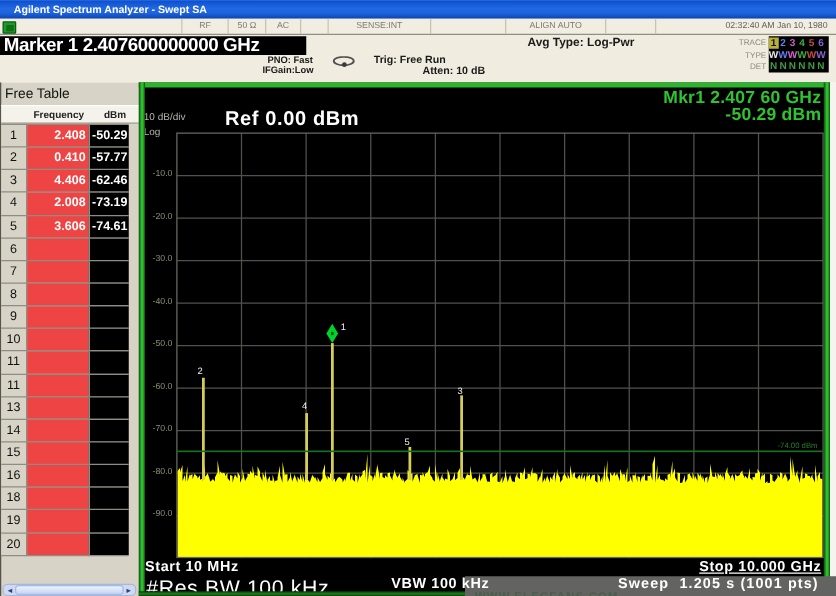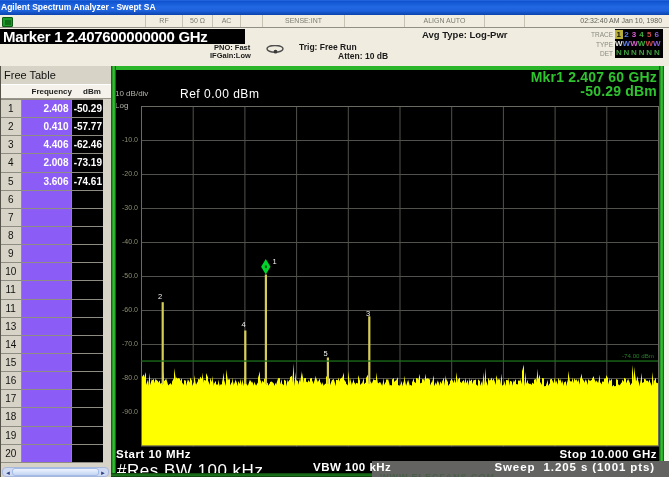--- a/index.html
+++ b/index.html
@@ -2,38 +2,38 @@
 <html><head>
 <meta charset="utf-8">
 <style>
 * { margin:0; padding:0; box-sizing:border-box; }
 html,body { width:669px; height:477px; background:#fff; font-family:"Liberation Sans", sans-serif; overflow:hidden; }
 #page { position:relative; width:669px; height:477px; background:#fff; }
 .abs { position:absolute; }
 
 #titlebar { left:0; top:0; width:669px; height:15px;
   background:linear-gradient(#2a6de0 0%, #0f52cf 8%, #2268e2 45%, #1e63dd 70%, #0b43ae 100%);
-  color:#fff; font-size:8.5px; font-weight:bold; line-height:15px; padding-left:1px; }
+  color:#fff; font-size:8.5px; font-weight:bold; line-height:15px; padding-left:11px; }
 
 #status { left:0; top:15px; width:669px; height:13px; background:#f1eee1; border-bottom:1px solid #8f8f85; font-size:7px; color:#7b7b72; }
 .scell { position:absolute; top:0; height:12px; line-height:12px; border-right:1px solid #c6c3b4; }
 #ind { left:2px; top:17px; width:11px; height:10px; background:#1d9a28; border:1px solid #0d5a14; border-radius:1px; }
 #ind .d { position:absolute; left:2px; top:2px; width:6px; height:5px; background:#0f6e16; }
 
 #annband { left:0; top:28px; width:669px; height:38px; background:#f0ecdf; }
 #markerbox { left:0; top:1px; width:245px; height:15px; background:#000; color:#fff; font-size:15px; font-weight:bold; line-height:15px; padding-left:3px; letter-spacing:-0.3px; }
 .ann { position:absolute; color:#1a1a1a; font-weight:bold; }
 
 #lpanel { left:0; top:66px; width:111px; height:411px; background:#d7d3c6; border-left:1px solid #55534a; }
 #ptitle { left:3px; top:3px; width:104px; height:14px; font-size:11px; color:#111; background:transparent; }
 #phead { left:0px; top:18px; width:110px; height:15px; background:#f4f2ea; border-top:1px solid #fff; border-bottom:1px solid #999689; font-size:8px; font-weight:bold; color:#222; }
 table#ptab { position:absolute; left:0px; top:33px; border-collapse:collapse; }
 #ptab td { border:1px solid #8f8d83; font-size:10px; padding:0; height:18.15px; }
 #ptab td.n { width:20px; background:#d7d3c6; color:#111; text-align:center; border-left:none; font-size:10px; }
-#ptab td.f { width:50px; background:#8b5cf6; color:#fff; text-align:right; padding-right:2px; font-weight:bold; }
+#ptab td.f { width:50px; background:#ef4444; color:#fff; text-align:right; padding-right:2px; font-weight:bold; }
 #ptab td.d { width:32px; background:#000; color:#fff; text-align:right; padding-right:1px; font-weight:bold; border-right:none; }
 
 #sbar { left:1px; top:401px; width:107px; height:10px; background:#cfdaf2; border:1px solid #a8b8dc; border-radius:4px; }
 #sbar .th { position:absolute; left:9px; top:0px; width:87px; height:8px; background:linear-gradient(#eef4fd,#c4d4f2); border:1px solid #a2bce8; border-radius:3px; }
 #sbar .ar { position:absolute; top:1.5px; font-size:6px; color:#2a3f7e; line-height:6px; }
 
 #screen { left:111px; top:66px; width:553px; height:411px; background:#000; }
 #whitecol { left:664px; top:66px; width:5px; height:411px; background:#f5f4ef; }
 #gtop { left:111px; top:66px; width:553px; height:4px; background:linear-gradient(90deg,#2ab52a,#2ab52a); }
 #gleft { left:111px; top:66px; width:5px; height:411px; }
@@ -132,45 +132,45 @@
       <text x="272.5" y="264">1</text>
       <text x="158" y="299">2</text>
       <text x="366" y="315.5">3</text>
       <text x="241.5" y="327">4</text>
       <text x="323.5" y="356">5</text>
     </g>
   </svg>
 
   <div class="scr abs" style="left:115px;top:89px;font-size:8px;color:#b5b5ab;">10 dB/div</div>
   <div class="scr abs" style="left:115px;top:101px;font-size:8px;color:#b5b5ab;">Log</div>
-  <div class="scr abs" style="left:180px;top:87px;font-size:12px;font-weight:normal;letter-spacing:0.5px;">Ref 0.00 dBm</div>
+  <div class="scr abs" style="left:180px;top:87px;font-size:16px;font-weight:bold;letter-spacing:0.5px;">Ref 0.00 dBm</div>
   <div id="mkr1a" class="abs" style="left:457px;top:69px;">Mkr1 2.407 60 GHz</div>
   <div id="mkr1b" class="abs" style="left:457px;top:83px;">-50.29 dBm</div>
   <div class="ylab" style="left:114px;top:136.0px;">-10.0</div>
   <div class="ylab" style="left:114px;top:170.0px;">-20.0</div>
   <div class="ylab" style="left:114px;top:204.0px;">-30.0</div>
   <div class="ylab" style="left:114px;top:238.0px;">-40.0</div>
   <div class="ylab" style="left:114px;top:272.0px;">-50.0</div>
   <div class="ylab" style="left:114px;top:306.0px;">-60.0</div>
   <div class="ylab" style="left:114px;top:340.0px;">-70.0</div>
   <div class="ylab" style="left:114px;top:374.0px;">-80.0</div>
   <div class="ylab" style="left:114px;top:408.0px;">-90.0</div>
 
   <div class="scr abs" style="left:116px;top:448px;font-size:11.5px;font-weight:bold;letter-spacing:0.5px;">Start 10 MHz</div>
-  <div class="scr abs" style="left:457px;top:448px;font-size:11.5px;font-weight:bold;width:200px;text-align:right;letter-spacing:0.5px;">Stop 10.000 GHz</div>
+  <div class="scr abs" style="left:457px;top:448px;font-size:11.5px;font-weight:bold;width:200px;text-align:right;letter-spacing:0.5px;text-decoration:underline;">Stop 10.000 GHz</div>
   <div class="abs" style="left:372px;top:461px;width:297px;height:16px;background:#636362;z-index:5;"></div>
   <div class="abs" style="left:380px;top:472px;color:#3a5c3a;font-size:9px;font-weight:bold;z-index:6;letter-spacing:1px;opacity:0.6;">WWW.ELECFANS.COM</div>
   <div class="scr abs" style="left:117px;top:461px;font-size:17px;font-weight:normal;letter-spacing:0.5px;">#Res BW 100 kHz</div>
   <div class="scr abs" style="left:313px;top:461px;font-size:11.5px;font-weight:bold;z-index:6;letter-spacing:0.5px;">VBW 100 kHz</div>
   <div class="scr abs" style="left:455px;top:461px;font-size:11.5px;font-weight:bold;width:200px;text-align:right;z-index:6;letter-spacing:0.9px;">Sweep&nbsp; 1.205 s (1001 pts)</div>
 
   <div id="lpanel" class="abs">
     <div id="ptitle" class="abs">Free Table</div>
     <div id="phead" class="abs">
-        <span style="position:absolute;left:21px;width:50px;text-align:right;top:2px;">Frequency</span>
+        <span style="position:absolute;left:21px;width:50px;text-align:center;top:2px;">Frequency</span>
         <span style="position:absolute;left:72px;width:38px;text-align:center;top:2px;">dBm</span>
       </div>
     <table id="ptab">
         <tbody>
           <tr>
             <td class="n">1</td>
             <td class="f">2.408</td>
             <td class="d">-50.29</td>
           </tr>
 <tr>
@@ -238,25 +238,20 @@
             <td class="f"></td>
             <td class="d"></td>
           </tr>
 <tr>
             <td class="n">15</td>
             <td class="f"></td>
             <td class="d"></td>
           </tr>
 <tr>
             <td class="n">16</td>
-            <td class="f"></td>
-            <td class="d"></td>
-          </tr>
-<tr>
-            <td class="n">17</td>
             <td class="f"></td>
             <td class="d"></td>
           </tr>
 <tr>
             <td class="n">18</td>
             <td class="f"></td>
             <td class="d"></td>
           </tr>
 <tr>
             <td class="n">19</td>

